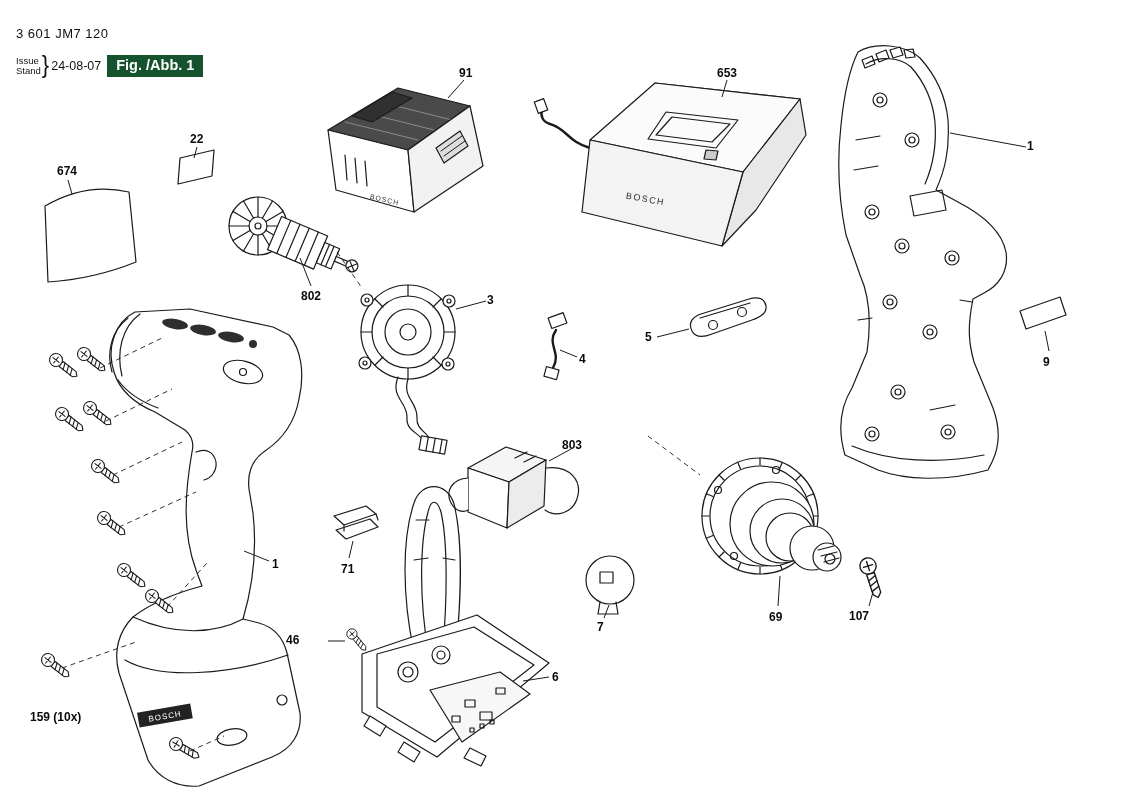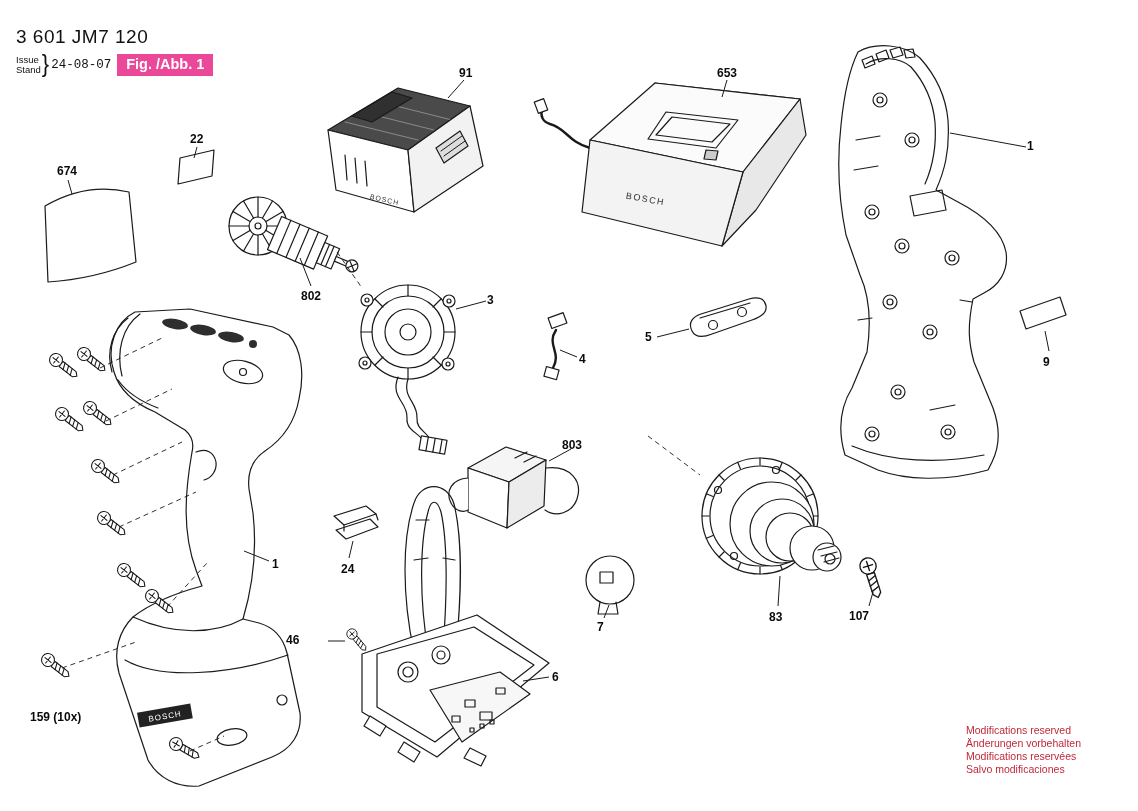--- a/index.html
+++ b/index.html
@@ -4,27 +4,27 @@
 <title>Parts Diagram</title>
 <style>
   html,body{margin:0;padding:0;background:#fff;}
   .stage{
     position:relative;width:1138px;height:811px;background:#ffffff;overflow:hidden;
     font-family:"Liberation Sans", sans-serif;color:#111;
   }
   .stage svg{position:absolute;left:0;top:0;}
   
   .titleblock{position:absolute;left:16px;top:26px;}
-  .part-number{font-size:19px;letter-spacing:.5px;color:#111;}
-  .issue-row{display:flex;align-items:center;margin-top:4px;}
+  .part-number{font-size:13px;letter-spacing:.5px;color:#111;}
+  .issue-row{display:flex;align-items:center;margin-top:12px;}
   .issue-words{display:flex;flex-direction:column;font-size:9.5px;line-height:10.5px;}
   .brace{font-size:22px;font-weight:400;margin:0 2px 0 1px;transform:scaleY(1.05);}
-  .date{font-size:12.5px;margin-right:6px;font-family:Liberation Mono, monospace;}
+  .date{font-size:12.5px;margin-right:6px;}
   .figbox{
-    background:#ec4899;color:#fff;font-size:14.5px;font-weight:bold;
+    background:#14532d;color:#fff;font-size:14.5px;font-weight:bold;
     padding:2px 9px 3px 9px;line-height:17px;white-space:nowrap;
   }
   
   .plabel{
     position:absolute;font-size:12px;font-weight:bold;color:#0a0a0a;white-space:nowrap;
   }
   
   .footer{
     position:absolute;left:966px;top:724px;font-size:10.5px;line-height:13px;
     color:#c2283a;
@@ -325,29 +325,23 @@
   <div class="plabel" style="left:190px;top:132px">22</div>
   <div class="plabel" style="left:301px;top:289px">802</div>
   <div class="plabel" style="left:459px;top:66px">91</div>
   <div class="plabel" style="left:717px;top:66px">653</div>
   <div class="plabel" style="left:1027px;top:139px">1</div>
   <div class="plabel" style="left:487px;top:293px">3</div>
   <div class="plabel" style="left:579px;top:352px">4</div>
   <div class="plabel" style="left:645px;top:330px">5</div>
   <div class="plabel" style="left:1043px;top:355px">9</div>
   <div class="plabel" style="left:562px;top:438px">803</div>
-  <div class="plabel" style="left:341px;top:562px">24</div>
+  <div class="plabel" style="left:341px;top:562px">71</div>
   <div class="plabel" style="left:597px;top:620px">7</div>
-  <div class="plabel" style="left:769px;top:610px">83</div>
+  <div class="plabel" style="left:769px;top:610px">69</div>
   <div class="plabel" style="left:849px;top:609px">107</div>
   <div class="plabel" style="left:286px;top:633px">46</div>
   <div class="plabel" style="left:552px;top:670px">6</div>
   <div class="plabel" style="left:272px;top:557px">1</div>
   <div class="plabel" style="left:30px;top:710px">159 (10x)</div>
 
-  <div class="footer">
-    <div>Modifications reserved</div>
-    <div>Änderungen vorbehalten</div>
-    <div>Modifications reservées</div>
-    <div>Salvo modificaciones</div>
-  </div>
 
 </div>
 
 </body></html>

